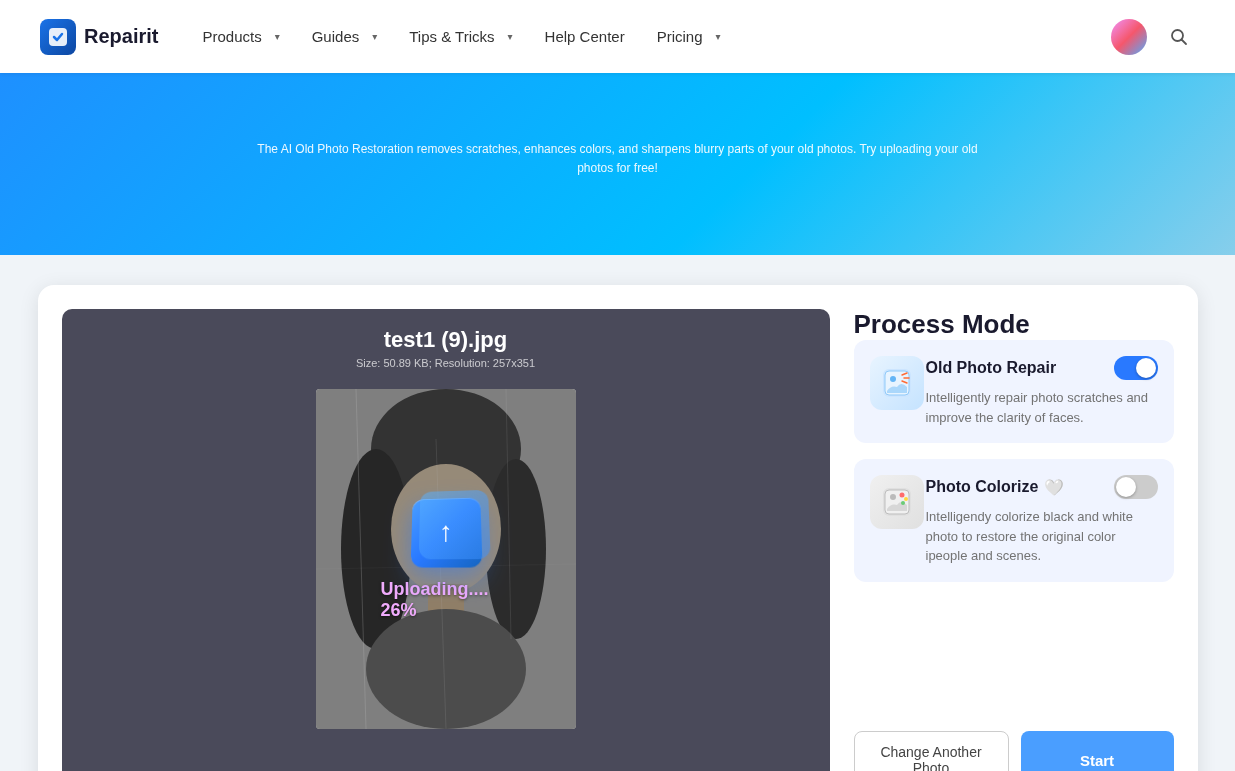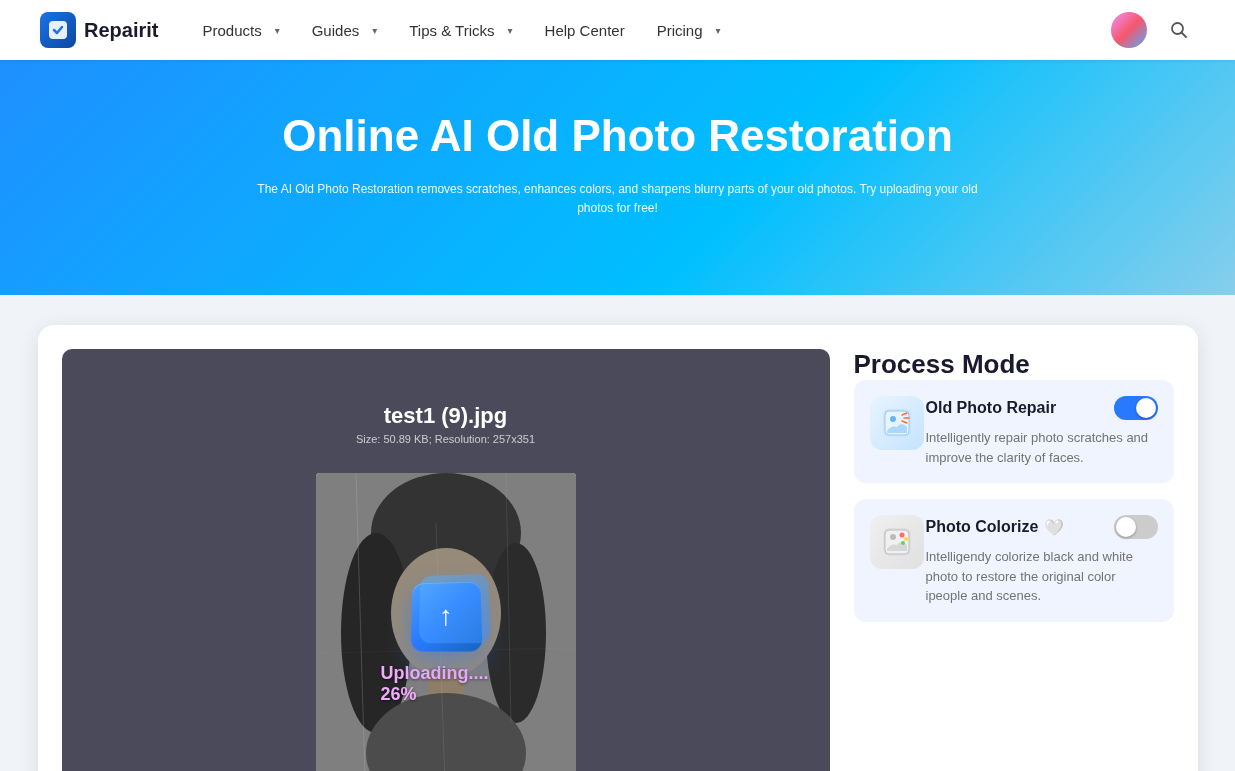--- a/index.html
+++ b/index.html
@@ -4,21 +4,21 @@
   <style>
     * { margin: 0; padding: 0; box-sizing: border-box; }
     body { font-family: -apple-system, BlinkMacSystemFont, 'Segoe UI', sans-serif; background: #f0f4f8; width: 1235px; min-height: 771px; overflow-x: hidden; }
 
     
     .navbar {
       background: #fff;
       display: flex;
       align-items: center;
       padding: 0 40px;
-      height: 60px;
+      height: 73px;
       box-shadow: 0 1px 4px rgba(0,0,0,0.08);
       position: sticky;
       top: 0;
       z-index: 100;
     }
     .navbar-brand {
       display: flex;
       align-items: center;
       gap: 8px;
       margin-right: 30px;
@@ -122,22 +122,21 @@
       border-radius: 10px;
       position: relative;
       min-height: 480px;
       overflow: hidden;
       display: flex;
       flex-direction: column;
       align-items: center;
     }
     .upload-header {
       text-align: center;
-      padding: 18px 20px 28px;
-      margin-top: 36px;
+      padding: 18px 20px 20px;
     }
     .upload-filename {
       font-size: 22px;
       font-weight: 600;
       color: #fff;
     }
     .upload-meta {
       font-size: 11px;
       color: rgba(255,255,255,0.7);
       margin-top: 4px;
@@ -372,21 +371,20 @@
     <div class="search-icon-btn">
       <svg width="20" height="20" viewBox="0 0 20 20" fill="none">
         <circle cx="8.5" cy="8.5" r="5.5" stroke="#555" stroke-width="1.8"></circle>
         <line x1="12.5" y1="12.5" x2="17" y2="17" stroke="#555" stroke-width="1.8" stroke-linecap="round"></line>
       </svg>
     </div>
   </div>
 </nav>
 
 <div class="hero">
-  <h1 class="hero-title">Online AI Old Photo Restoration</h1>
   <p class="hero-subtitle">The AI Old Photo Restoration removes scratches, enhances colors, and sharpens blurry parts of your old photos. Try uploading your old photos for free!</p>
 </div>
 
 <div class="main-card">
 
   <div class="upload-area">
     <div class="upload-header">
       <div class="upload-filename">test1 (9).jpg</div>
       <div class="upload-meta">Size: 50.89 KB; Resolution: 257x351</div>
     </div>

